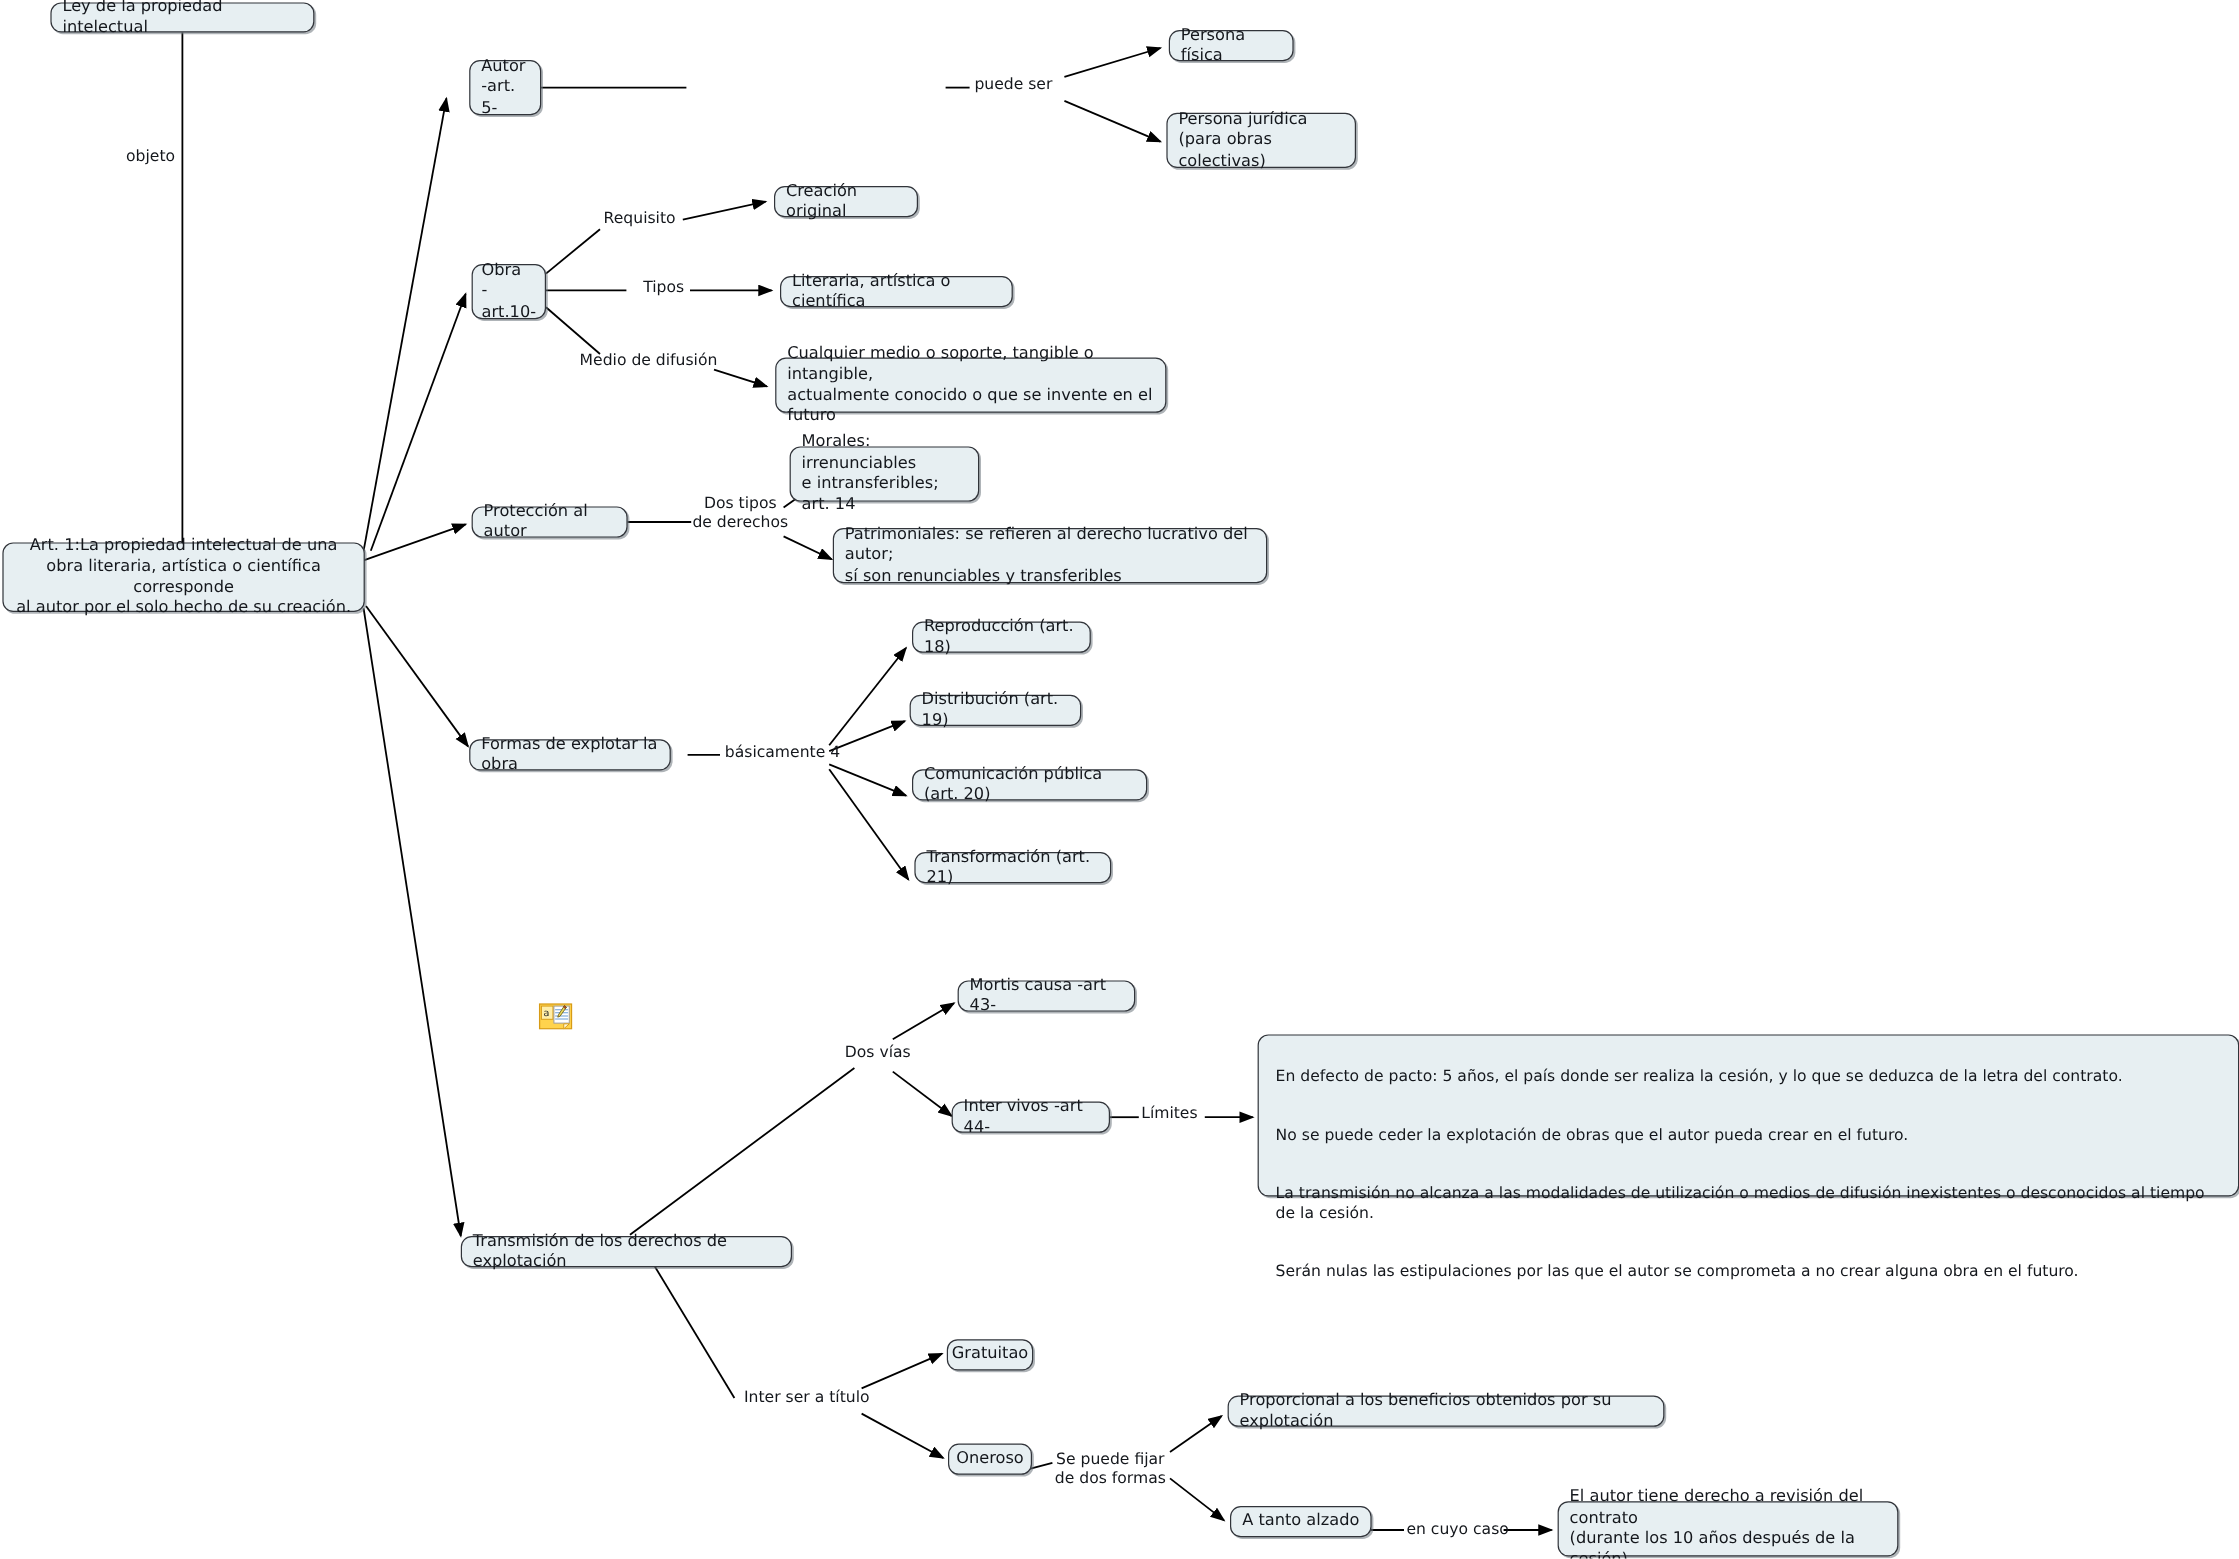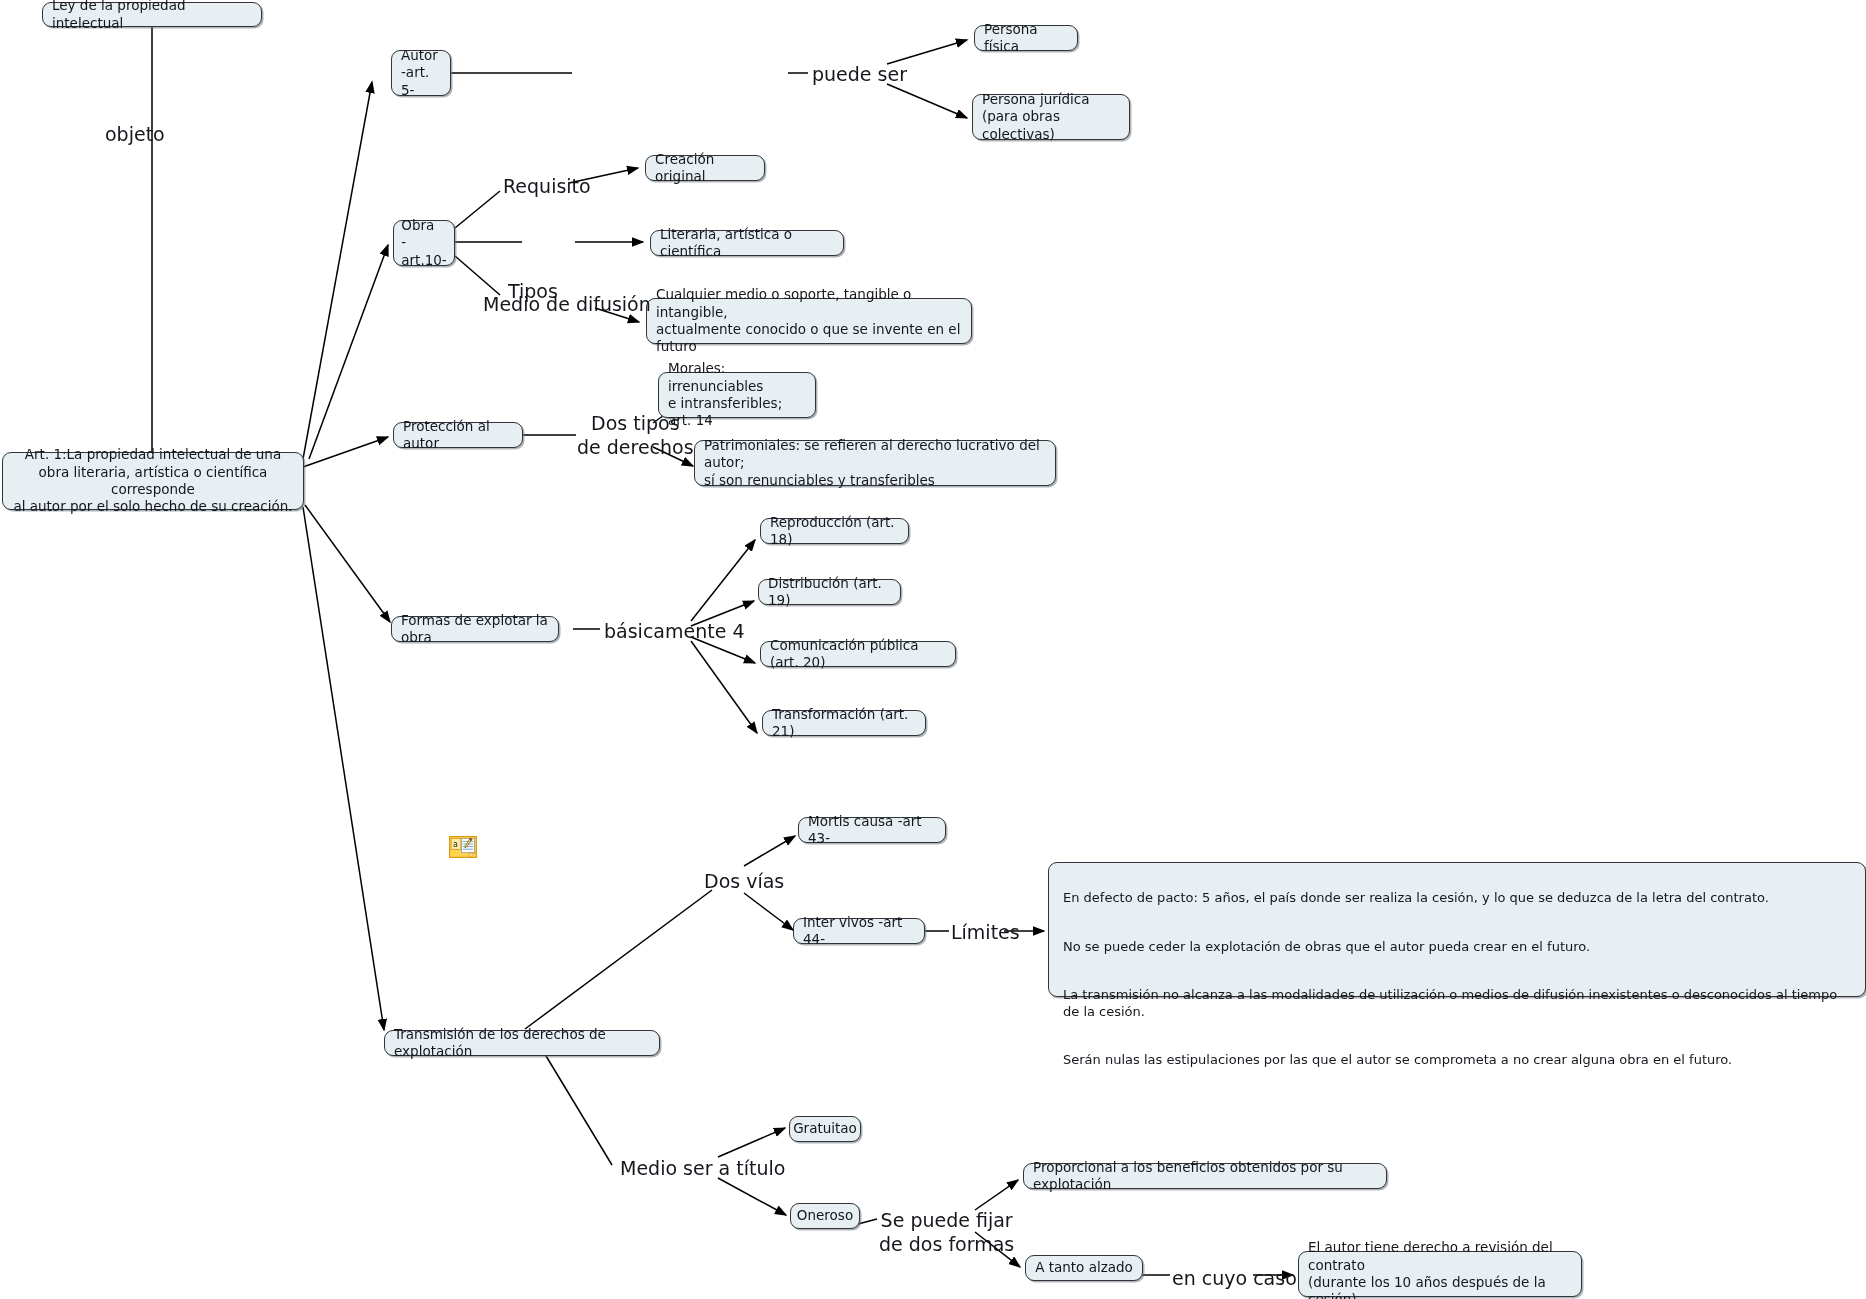--- a/index.html
+++ b/index.html
@@ -53,21 +53,21 @@
     line-height: 1.25;
   }
   .node.para p {
     margin: 0 0 16px 0;
   }
   .node.para p:last-child {
     margin-bottom: 0;
   }
   .linklabel {
     position: absolute;
-    font-size: 19px;
+    font-size: 13px;
     color: #14171c;
     line-height: 1.25;
     white-space: pre-line;
     text-align: center;
     background: transparent;
   }
   .note-icon {
     position: absolute;
     width: 28px;
     height: 22px;
@@ -221,34 +221,34 @@
 
   <div class="node" style="left:1298px; top:1251px; width:284px; height:46px;">El autor tiene derecho a revisión del contrato
 (durante los 10 años después de la cesión)</div>
 
   <div class="linklabel" style="left:105px; top:123px;">objeto</div>
 
   <div class="linklabel" style="left:812px; top:63px;">puede ser</div>
 
   <div class="linklabel" style="left:503px; top:175px;">Requisito</div>
 
-  <div class="linklabel" style="left:508px; top:232px;margin-top:48px;">Tipos</div>
+  <div class="linklabel" style="left:536px; top:232px;">Tipos</div>
 
   <div class="linklabel" style="left:483px; top:293px;">Medio de difusión</div>
 
   <div class="linklabel" style="left:577px; top:412px;">Dos tipos
 de derechos</div>
 
   <div class="linklabel" style="left:604px; top:620px;">básicamente 4</div>
 
   <div class="linklabel" style="left:704px; top:870px;">Dos vías</div>
 
   <div class="linklabel" style="left:951px; top:921px;">Límites</div>
 
-  <div class="linklabel" style="left:620px; top:1157px;">Medio ser a título</div>
+  <div class="linklabel" style="left:620px; top:1157px;">Inter ser a título</div>
 
   <div class="linklabel" style="left:879px; top:1209px;">Se puede fijar
 de dos formas</div>
 
   <div class="linklabel" style="left:1172px; top:1267px;">en cuyo caso</div>
 
   <div class="note-icon" style="left:449px; top:836px;">
     <svg viewBox="0 0 28 22" width="28" height="22" xmlns="http://www.w3.org/2000/svg">
       <rect x="0.6" y="0.6" width="26.8" height="20.8" fill="#ffd34d" stroke="#d79b16" stroke-width="1.2"></rect>
       <rect x="2.2" y="2.4" width="9.6" height="11" fill="#ffeea8" stroke="#d79b16" stroke-width="0.8"></rect>

